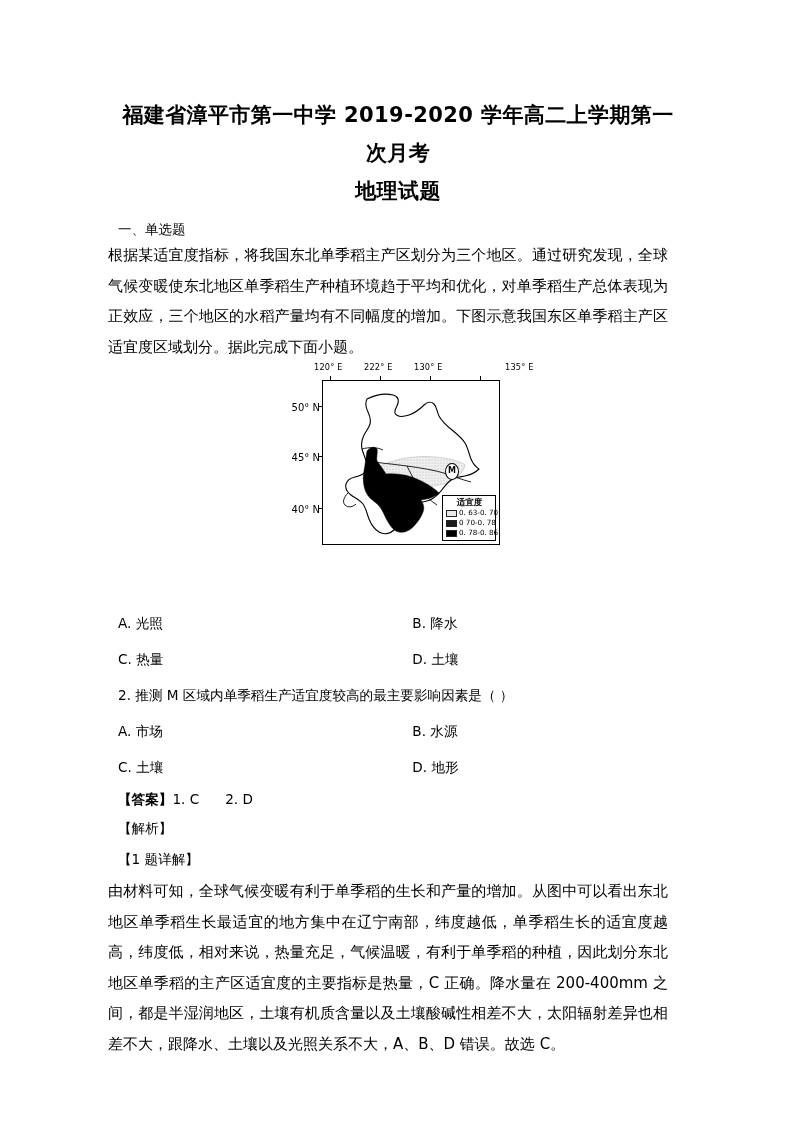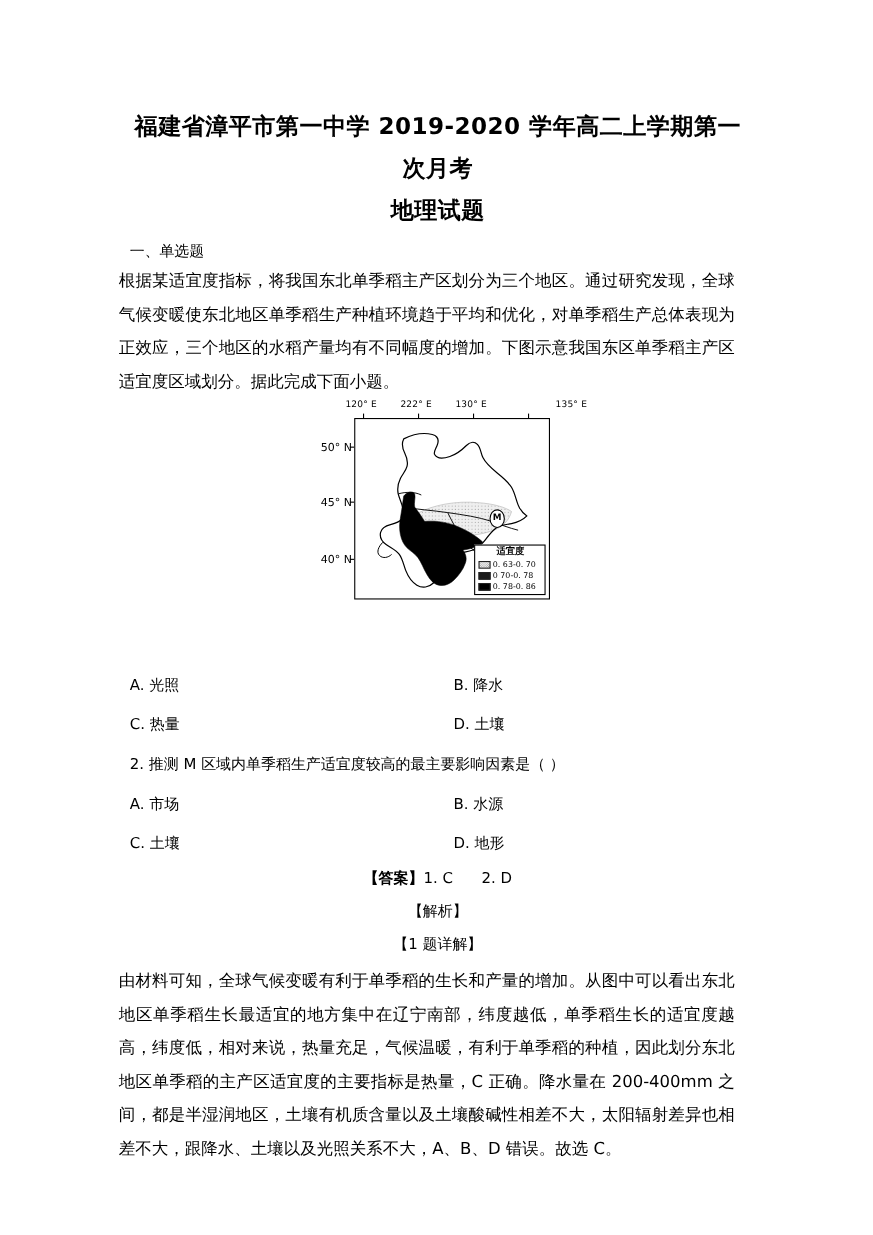--- a/index.html
+++ b/index.html
@@ -120,21 +120,21 @@
     width: 4px;
     height: 1px;
     background: #000;
   }
   .map-svg { display: block; }
 
   .legend {
     position: absolute;
     right: 3px;
     bottom: 3px;
-    width: 65px;
+    width: 54px;
     background: #fff;
     border: 0.8px solid #000;
     box-sizing: border-box;
     padding: 1px 2px 2px 3px;
     font-family: "DejaVu Sans", "Liberation Sans", sans-serif;
   }
   .legend-title {
     font-size: 8.5px;
     text-align: center;
     line-height: 11px;
@@ -207,21 +207,20 @@
   }
   .opt-row .opt-a { width: 290px; }
 
   .meta-line {
     position: absolute;
     left: 118px;
     width: 560px;
     font-size: 13.6px;
     line-height: 22px;
     font-family: "DejaVu Sans", "Liberation Sans", sans-serif;
-    text-align: center;
   }
   .meta-line .ansgap { display: inline-block; width: 26px; }
   .bold-lbl { font-weight: 700; }
 </style>
 </head>
 <body>
 
 <div class="page">
 
   <div class="doc-title">

